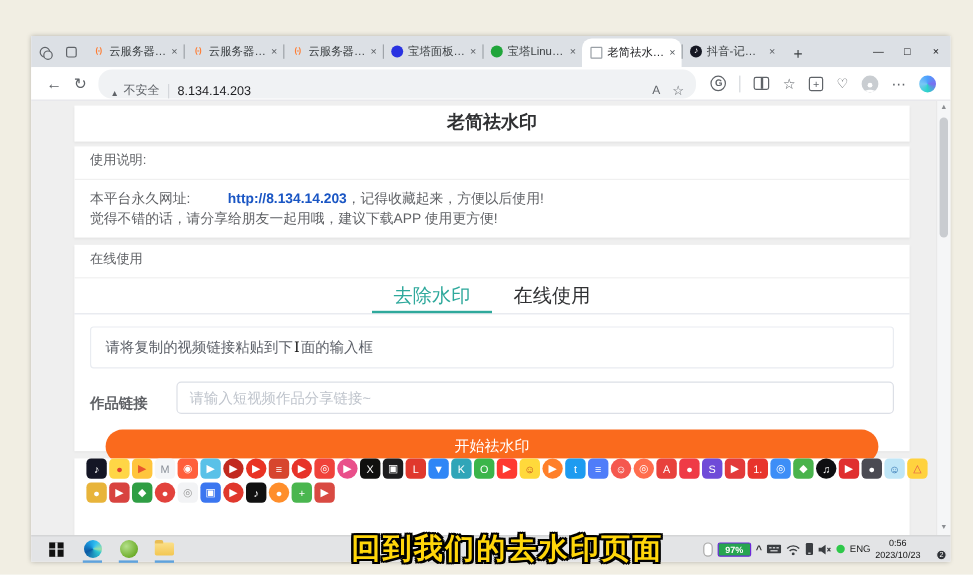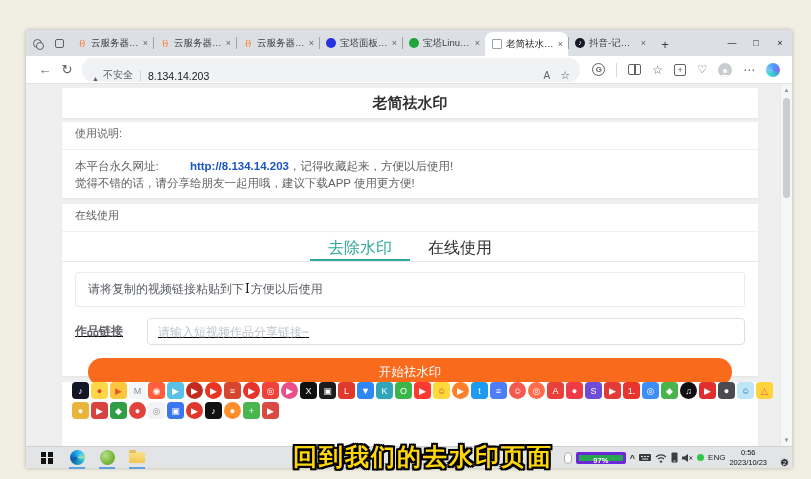--- a/index.html
+++ b/index.html
@@ -59,21 +59,21 @@
   .card-title h1 { font-size:15px; color:#303133; text-align:center; line-height:30px; font-weight:bold; }
   .card-usage { top:38px; height:76px; }
   .usage-lines { padding:8px 13px; font-size:11.5px; color:#606266; line-height:17px; }
   .usage-lines .link { color:#1a56c4; font-weight:bold;padding-left:28px; }
   .card-online { top:120px; height:172px; }
   .ptabs { display:flex; justify-content:center; border-bottom:1px solid #e4e7ed; height:28px; margin-top:2px; }
   .ptab { padding:0 18px; font-size:16px; color:#303133; line-height:27px; }
   .ptab.active { color:#2fa99c; border-bottom:2px solid #2fa99c; }
   .notice { margin:10px 13px 0; border:1px solid #e9ecf1; border-radius:3px; font-size:12px; color:#5a5e66; padding:8px 12px; background:#fff; }
   .ibeam { font-family:"DejaVu Serif",serif; font-size:12px; color:#111; margin:0 1px; }
-  .formrow { margin:11px 13px 0; display:flex; align-items:center;text-decoration:underline; }
+  .formrow { margin:11px 13px 0; display:flex; align-items:flex-end; }
   .formrow label { font-size:12px; font-weight:bold; color:#606266; width:72px; flex:0 0 auto; }
   .formrow input { flex:1; height:27px; border:1px solid #dcdfe6; border-radius:4px; padding:0 10px; font-size:12px; color:#14532d; outline:none; font-family:inherit; }
   .formrow input::placeholder { color:#bfc4cc; }
   .gobtn { margin:13px 26px 0; height:28px; border-radius:15px; background:#fa6a1d; color:#fff; font-size:12.5px; text-align:center; line-height:28px; }
   .card-support { top:298px; height:84px; }
   .iconrow { display:flex; gap:2px; padding:0 10px; margin-bottom:3px; }
   .appicon { width:17px; height:17px; border-radius:4px; color:#fff; font-size:9px; display:flex; align-items:center; justify-content:center; flex:0 0 auto; }
   .appicon.ci { border-radius:50%; }
 
   
@@ -88,21 +88,21 @@
   .tb-app.open::after { content:""; position:absolute; bottom:0; left:7px; right:7px; height:2px; background:#5ea2dd; }
   .winlogo { width:12px; height:12px; background:#111; position:relative; }
   .winlogo::before { content:""; position:absolute; left:0; right:0; top:5px; height:1.5px; background:#e3e4e6; }
   .winlogo::after { content:""; position:absolute; top:0; bottom:0; left:5px; width:1.5px; background:#e3e4e6; }
   .edgeicon { width:15px; height:15px; border-radius:50%; background:conic-gradient(from 120deg,#2bc3d2,#0c59a4 35%,#1b9de2 60%,#35c1f1 75%,#9ae0a8 92%,#2bc3d2); }
   .greenapp { width:15px; height:15px; border-radius:50%; background:radial-gradient(circle at 35% 35%,#b4e08a,#6fae2c 70%,#55901d); }
   .folder { width:16px; height:11px; background:linear-gradient(#fbe08b,#f3c651); border-radius:1.5px; position:relative; }
   .folder::before { content:""; position:absolute; top:-2px; left:0; width:7px; height:3px; background:#e9bd55; border-radius:1.5px 1.5px 0 0; }
   .tray { margin-left:auto; display:flex; align-items:center; gap:4px; padding-right:5px; color:#222; }
   .mouseicon { width:8px; height:12px; background:#fff; border:1px solid #aaa; border-radius:4px; }
-  .battpill { width:50px; height:12px; background:#27a550; border:3px solid #6d28d9; border-radius:2px; color:#fff; font-size:7.5px; font-weight:bold; text-align:center; line-height:11px; }
+  .battpill { width:28px; height:12px; background:#27a550; border:1px solid #6d28d9; border-radius:2px; color:#fff; font-size:7.5px; font-weight:bold; text-align:center; line-height:11px; }
   .chev { font-size:9px; font-weight:bold; color:#333; }
   .trayico { display:flex; align-items:center; }
   .greendot { width:7px; height:7px; border-radius:50%; background:#2ec84a; }
   .lang { font-size:8px; color:#222; }
   .clock { font-size:7.5px; line-height:1.3; text-align:center; color:#111; }
   .chatwrap { position:relative; width:16px; height:14px; }
   .chatico { width:14px; height:11px; background:#3a3d41; border-radius:2px; position:relative; }
   .chatico::before { content:""; position:absolute; left:2px; top:3px; right:2px; height:1px; background:#e3e4e6; box-shadow:0 3px 0 #e3e4e6; }
   .chatbadge { position:absolute; right:-2px; bottom:-2px; width:9px; height:9px; border-radius:50%; background:#2f3237; color:#fff; font-size:6px; text-align:center; line-height:9px; border:1px solid #e3e4e6; }
 
@@ -214,21 +214,21 @@
         </div>
       </div>
 
       <div class="card card-online">
         <div class="sec-head">在线使用</div>
         <div class="hr"></div>
         <div class="ptabs">
           <div class="ptab active">去除水印</div>
             <div class="ptab">在线使用</div>
         </div>
-        <div class="notice"><span>请将复制的视频链接粘贴到下</span><span class="ibeam">I</span><span>方便以后使用</span></div>
+        <div class="notice"><span>请将复制的视频链接粘贴到下</span><span class="ibeam">I</span><span>面的输入框</span></div>
         <div class="formrow">
           <label>作品链接</label>
           <input type="text" placeholder="请输入短视频作品分享链接~" style="">
         </div>
         <div class="gobtn">开始祛水印</div>
       </div>
 
       <div class="card card-support">
         <div class="iconrow">
           <span class="appicon sq" style="background: rgb(20, 22, 37);">♪</span>

